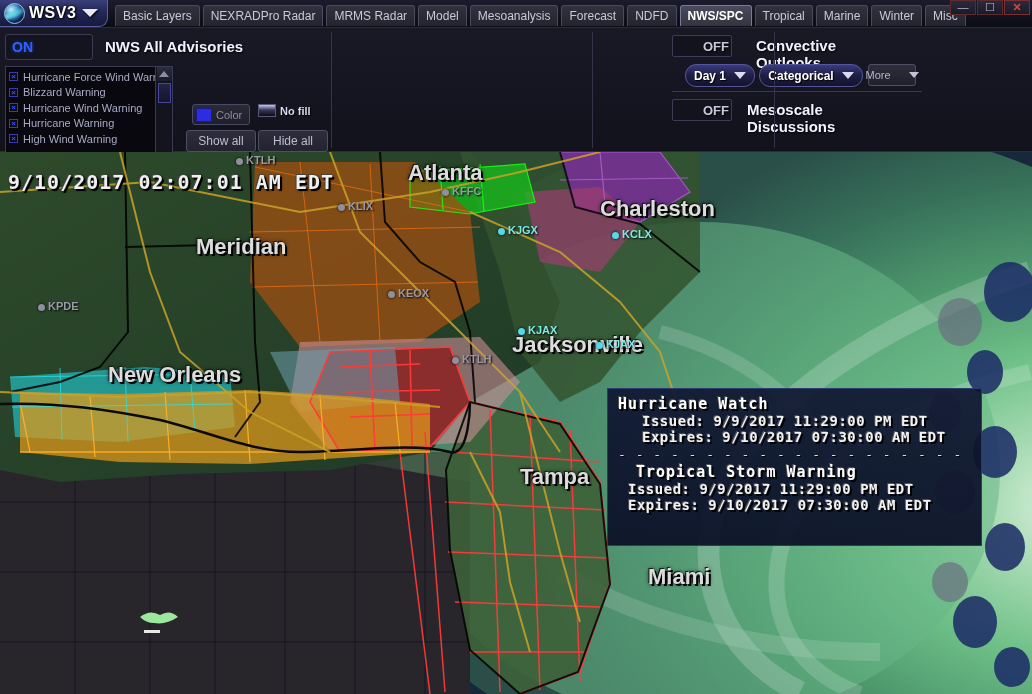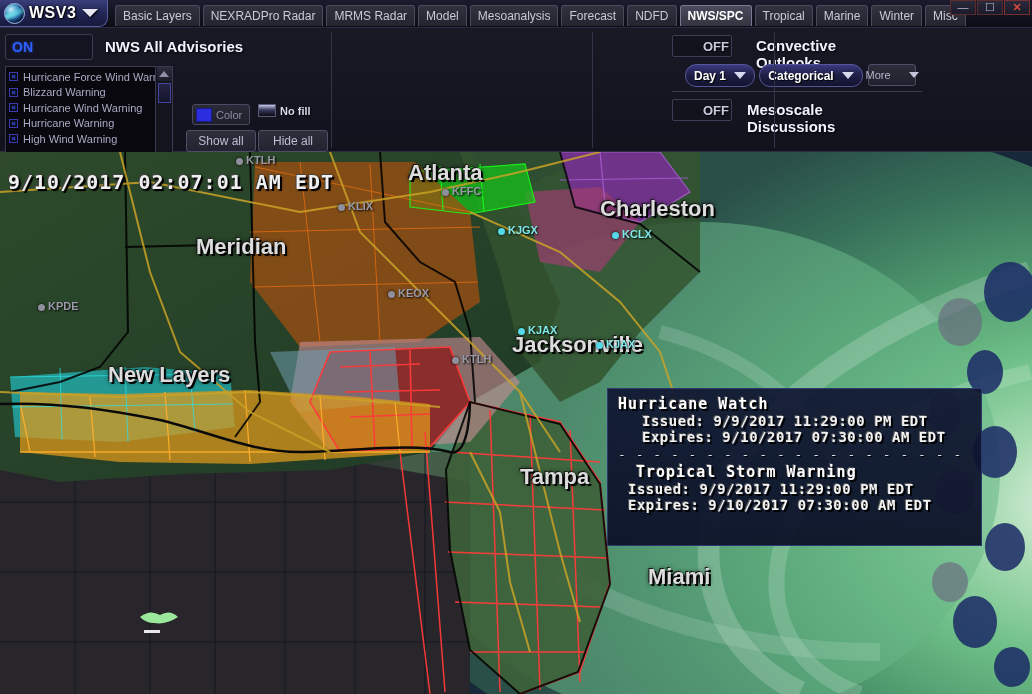--- a/index.html
+++ b/index.html
@@ -546,21 +546,21 @@
       <rect x="14" y="33" width="16" height="3" fill="#e8e8e8"></rect>
     </svg>
 
     <div class="stamp stamp-time">9/10/2017  02:07:01  AM  EDT</div>
 
     <div id="citylayer">
         <div class="citylabel" style="left: 408px; top: 8px;">Atlanta</div>
         <div class="citylabel" style="left: 600px; top: 44px;">Charleston</div>
         <div class="citylabel" style="left: 196px; top: 82px;">Meridian</div>
         <div class="citylabel" style="left: 512px; top: 180px;">Jacksonville</div>
-        <div class="citylabel" style="left: 108px; top: 210px;">New Layers</div>
+        <div class="citylabel" style="left: 108px; top: 210px;">New Orleans</div>
         <div class="citylabel" style="left: 520px; top: 312px;">Tampa</div>
         <div class="citylabel" style="left: 648px; top: 412px;">Miami</div>
       </div>
     <div id="stnlayer">
         <div class="stn dim" style="left: 236px; top: 2px;"><span class="dot"></span><span>KTLH</span></div>
         <div class="stn dim" style="left: 442px; top: 33px;"><span class="dot"></span><span>KFFC</span></div>
         <div class="stn" style="left: 612px; top: 76px;"><span class="dot"></span><span>KCLX</span></div>
         <div class="stn" style="left: 498px; top: 72px;"><span class="dot"></span><span>KJGX</span></div>
         <div class="stn dim" style="left: 338px; top: 48px;"><span class="dot"></span><span>KLIX</span></div>
         <div class="stn dim" style="left: 388px; top: 135px;"><span class="dot"></span><span>KEOX</span></div>

